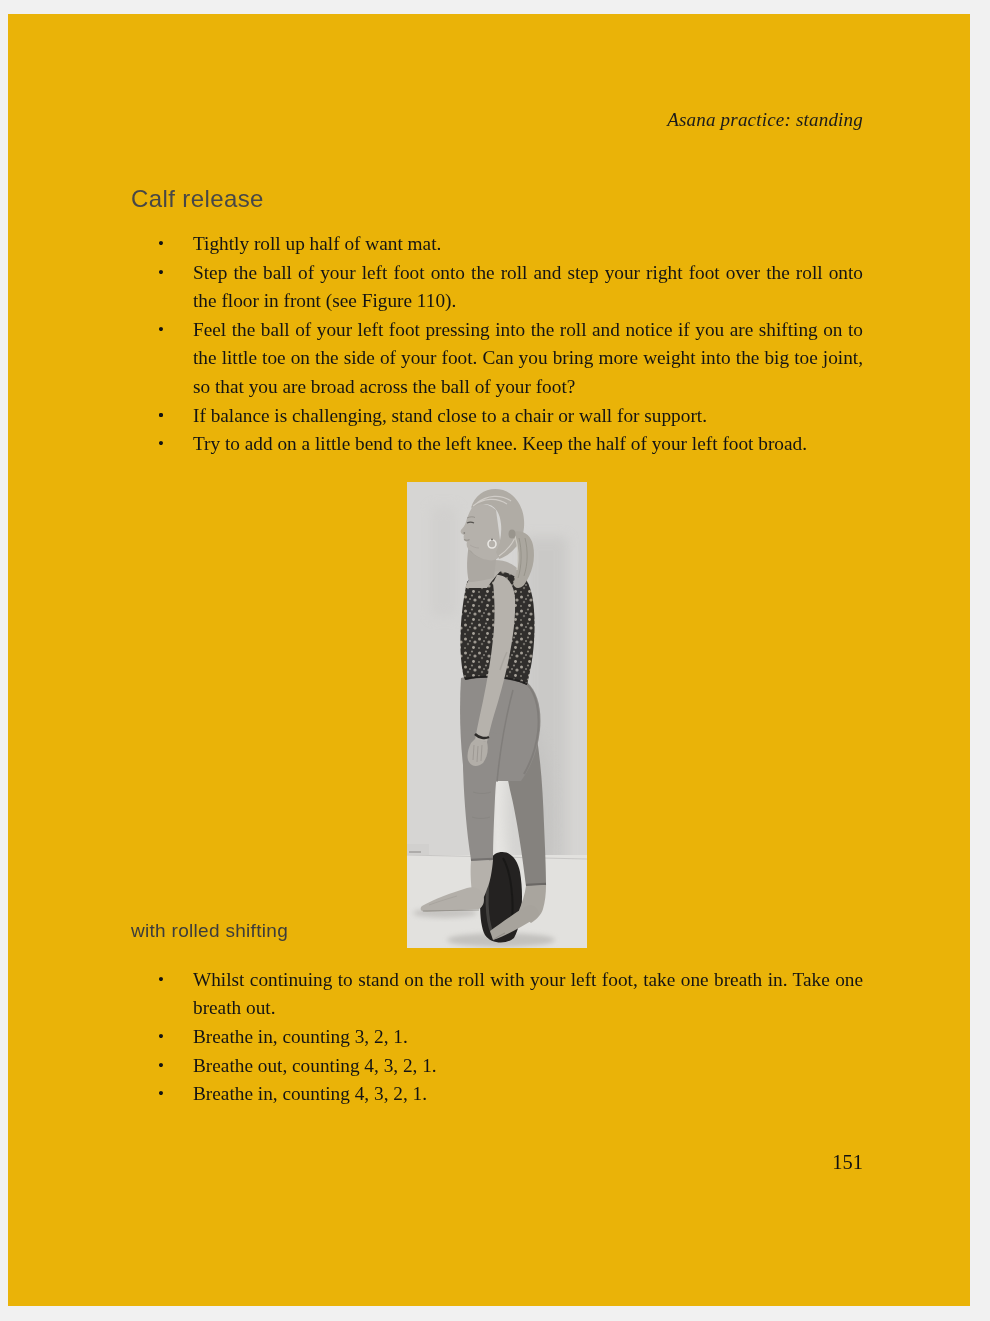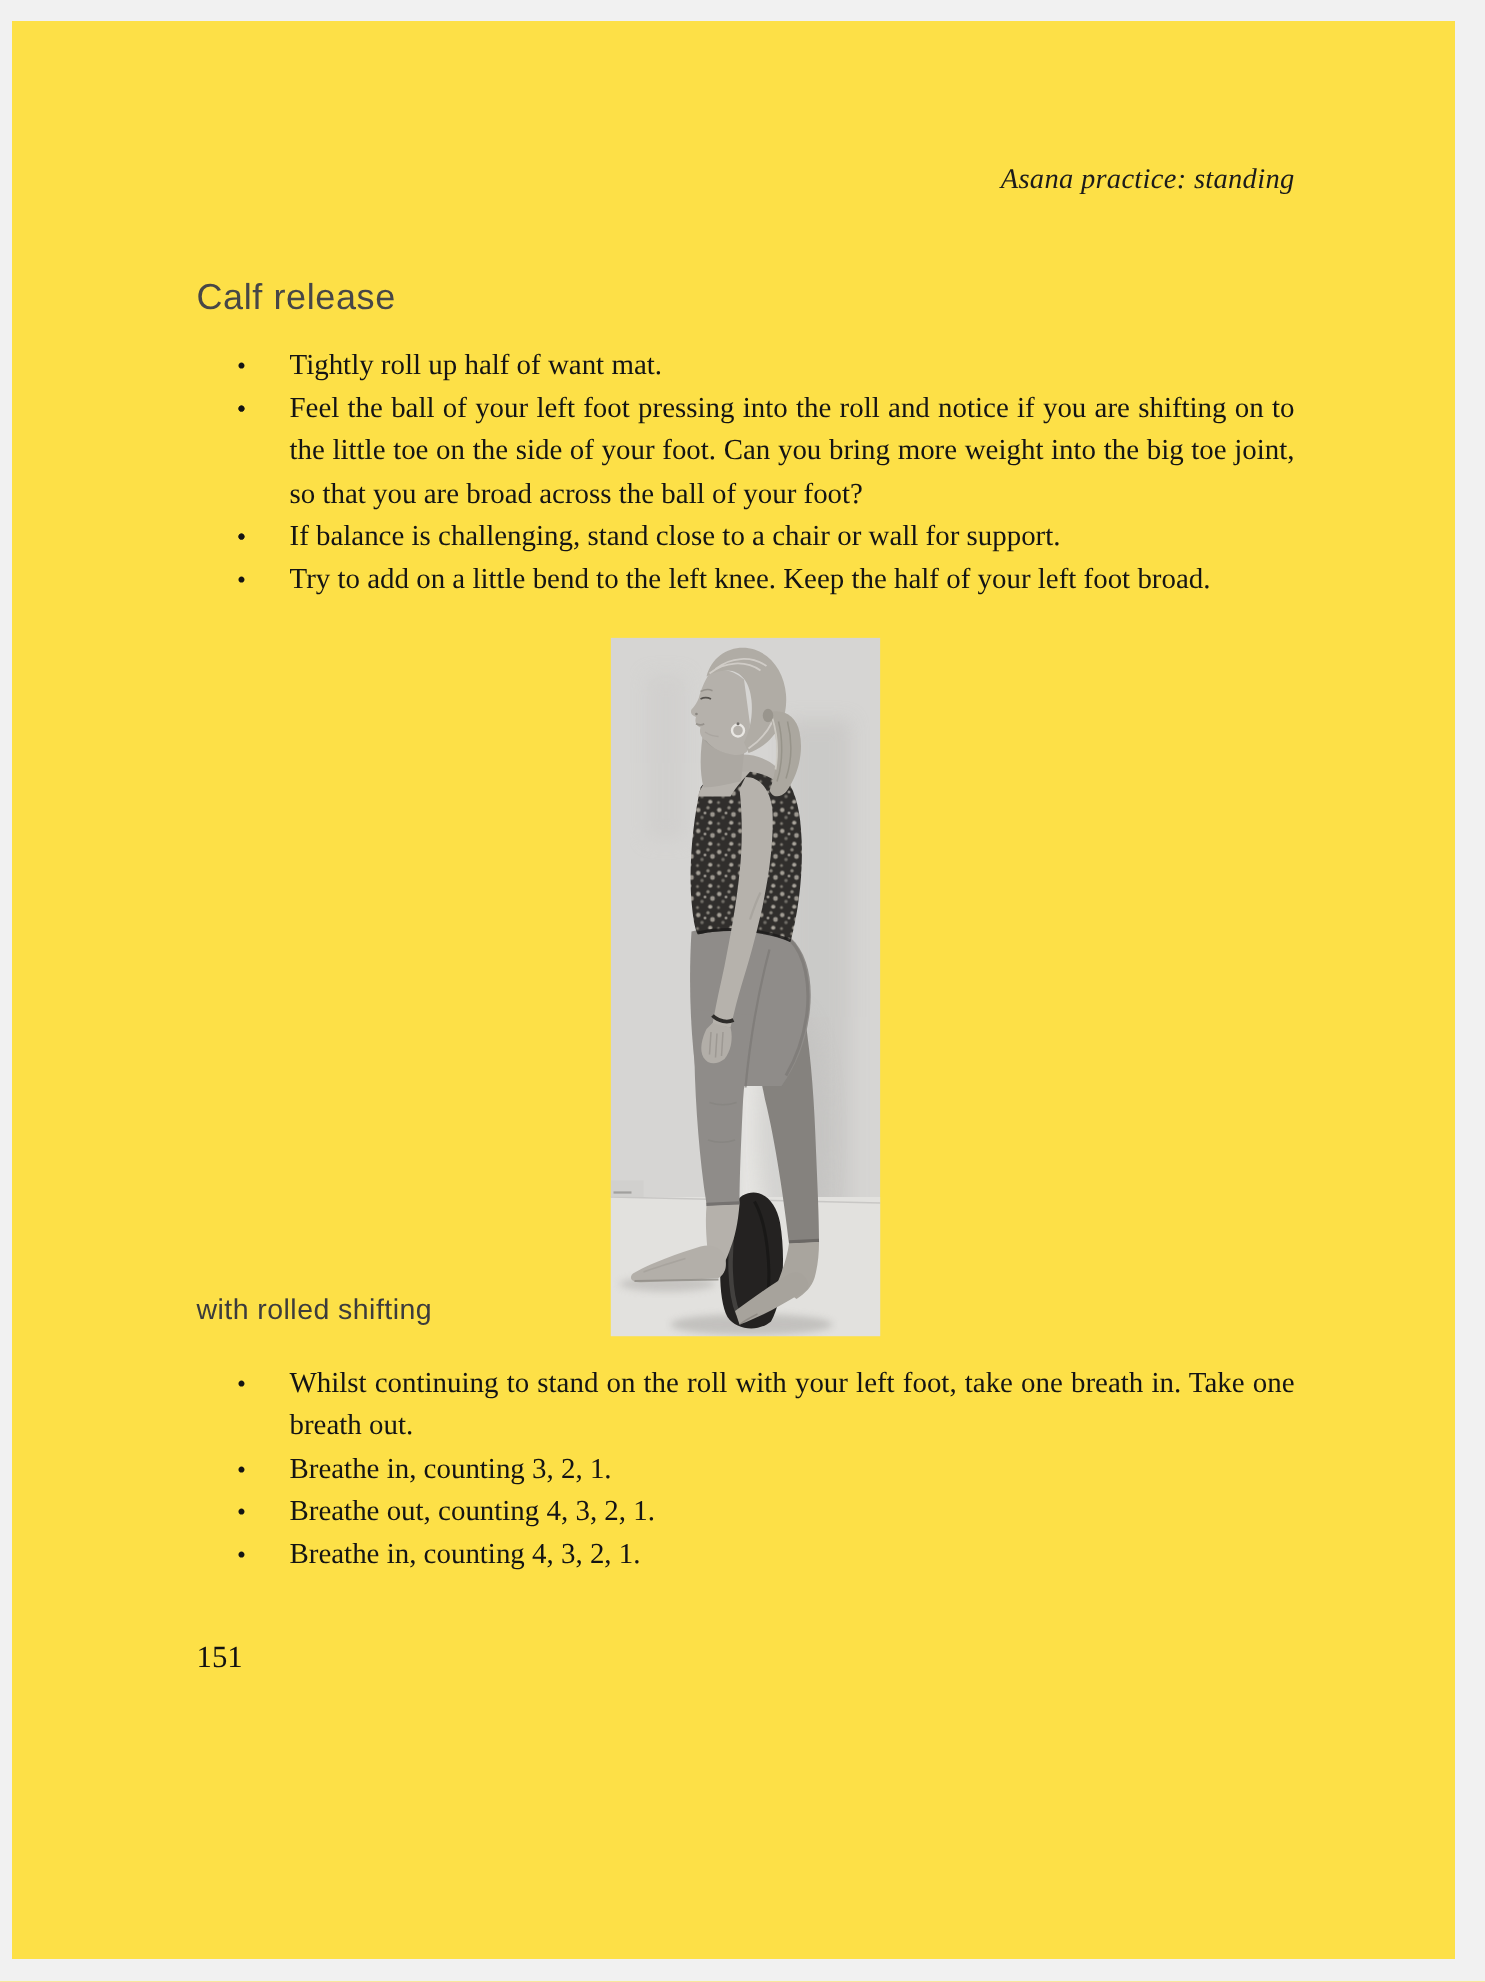--- a/index.html
+++ b/index.html
@@ -4,21 +4,21 @@
 <style>
   html,body{margin:0;padding:0;}
   body{
     width:990px;height:1321px;position:relative;
     background:#f1f1f1;
     font-family:"Liberation Serif", serif;
     -webkit-font-smoothing:antialiased;
   }
   .page{
     position:absolute;left:8px;top:14px;width:962px;height:1292px;
-    background:#fde047;
+    background:#eab308;
   }
   .content{
     position:absolute;left:123px;top:0;width:732px;
   }
   .running-header{
     margin-top:95px;
     text-align:right;
     font-style:italic;
     font-size:19px;line-height:22px;
     color:#1b1b1b;
@@ -57,21 +57,21 @@
   .figure-caption{
     position:absolute;left:0;bottom:3px;
     font-family:"Liberation Sans", sans-serif;
     font-size:19px;line-height:28px;
     color:#3c3c3c;
     letter-spacing:0.3px;
   }
   .breathing-list{margin-top:36px;}
   .page-number{
     margin-top:41px;
-    text-align:left;
+    text-align:right;
     font-size:20.5px;line-height:24px;
     color:#111111;
   }
 </style>
 </head>
 <body>
 
 <div class="page">
   <div class="content">
 
@@ -79,20 +79,21 @@
 
     <div class="section-heading">Calf release</div>
 
     <ul class="bullets">
       <li>
         <span class="marker">•</span>
         <span>Tightly roll up half of want mat.</span>
       </li>
       <li>
         <span class="marker">•</span>
+        <span>Step the ball of your left foot onto the roll and step your right foot over the roll onto the floor in front (see Figure 110).</span>
       </li>
       <li>
         <span class="marker">•</span>
         <span>Feel the ball of your left foot pressing into the roll and notice if you are shifting on to the little toe on the side of your foot. Can you bring more weight into the big toe joint, so that you are broad across the ball of your foot?</span>
       </li>
       <li>
         <span class="marker">•</span>
       </li>
       <li>
         <span class="marker">•</span>

